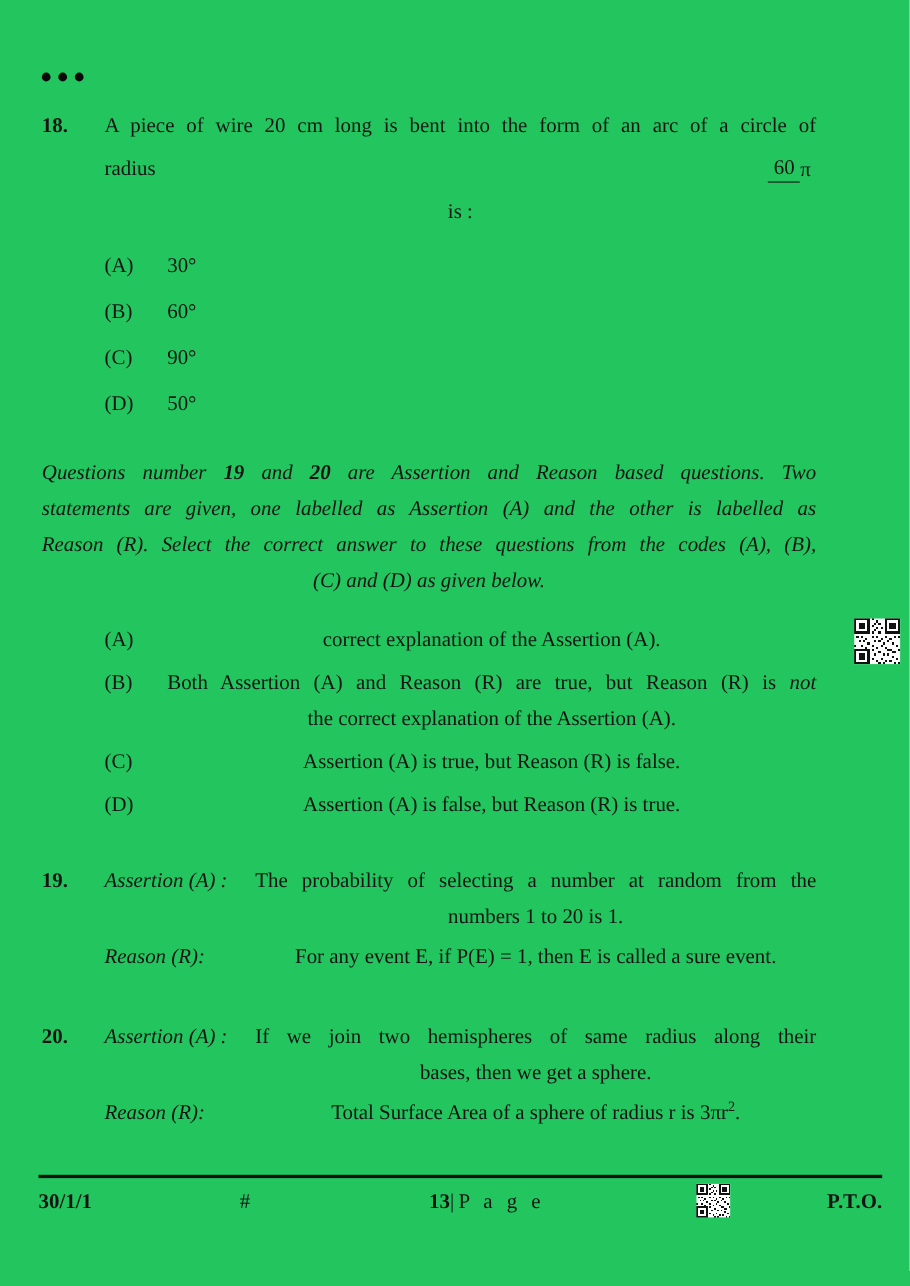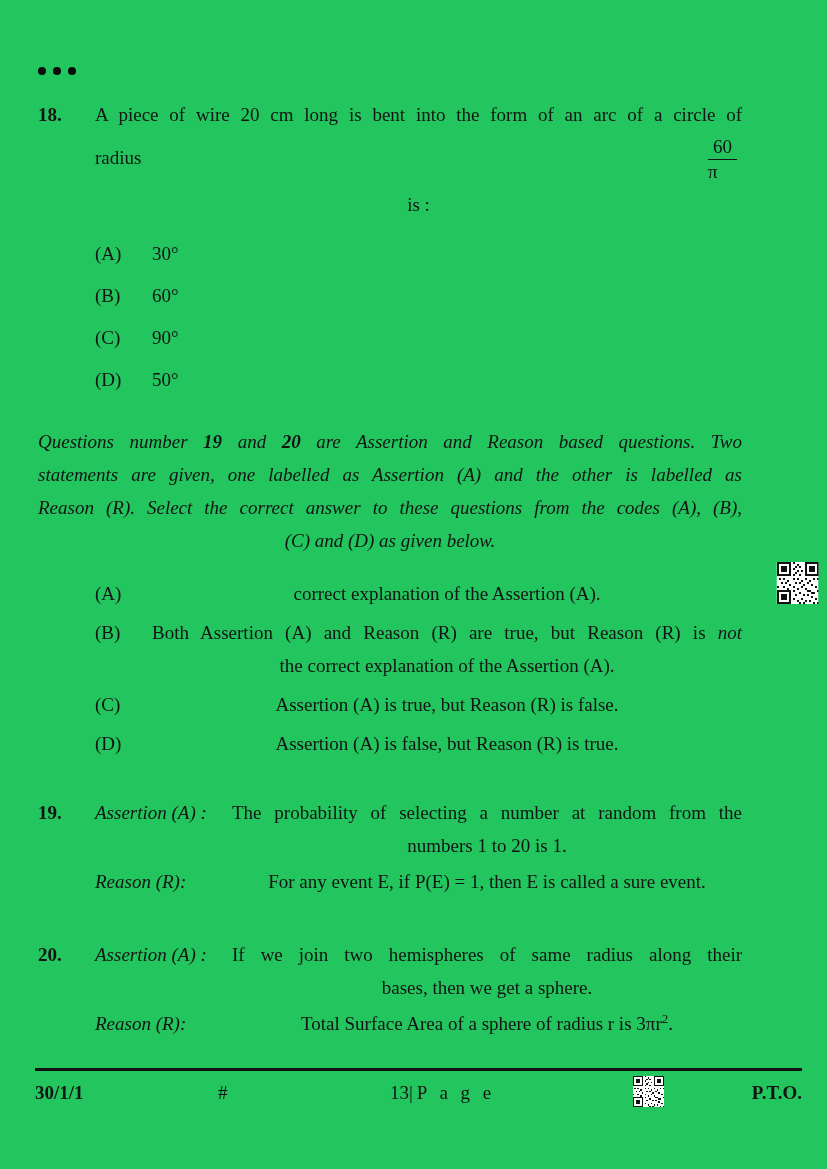--- a/index.html
+++ b/index.html
@@ -27,21 +27,21 @@
   .qrow { display:flex; }
   .qnum { width:57px; font-weight:bold; line-height:33px; flex:none; }
   .qbody { flex:1; min-width:0; }
 
   .jl { text-align:justify; text-align-last:justify; line-height:33px; }
   .ll { text-align:center; line-height:33px; }
 
   
   .fracline { line-height:33px; padding:6px 0; }
   .frac {
-    display:inline-flex; flex-direction:column; vertical-align:middle;
+    display:inline-flex; flex-direction:row; vertical-align:middle;
     text-align:center; margin:0 5px; line-height:1.05;
   }
   .frac .fnum { border-bottom:1.6px solid #141414; padding:0 5px 2px; }
   .frac .fden { padding-top:2px; }
 
   
   .options { margin-top:12px; }
   .opt { display:flex; line-height:26px; padding:8px 0; }
   .opt-label { width:57px; flex:none; }
 
@@ -70,21 +70,21 @@
 
   
   .footer {
     position:absolute; left:35px; right:25px; top:1068px; height:46px;
     border-top:3px solid #111;
   }
   .f-item { position:absolute; top:11px; white-space:nowrap; }
   .f-code { left:0; font-weight:bold; }
   .f-hash { left:183px; }
   .f-page { left:355px; }
-  .f-pagenum { font-weight:normal;margin-top:36px; }
+  .f-pagenum { font-weight:bold;margin-top:36px; }
   .f-pageword { letter-spacing:4px; margin-left:4px; }
   .footer-qr { position:absolute; left:597px; top:5px; width:33px; height:31px; }
   .f-pto { right:0; font-weight:bold; }
 </style>
 </head>
 <body>
 
 <div class="doc">
 
   <svg width="0" height="0" style="position:absolute">

